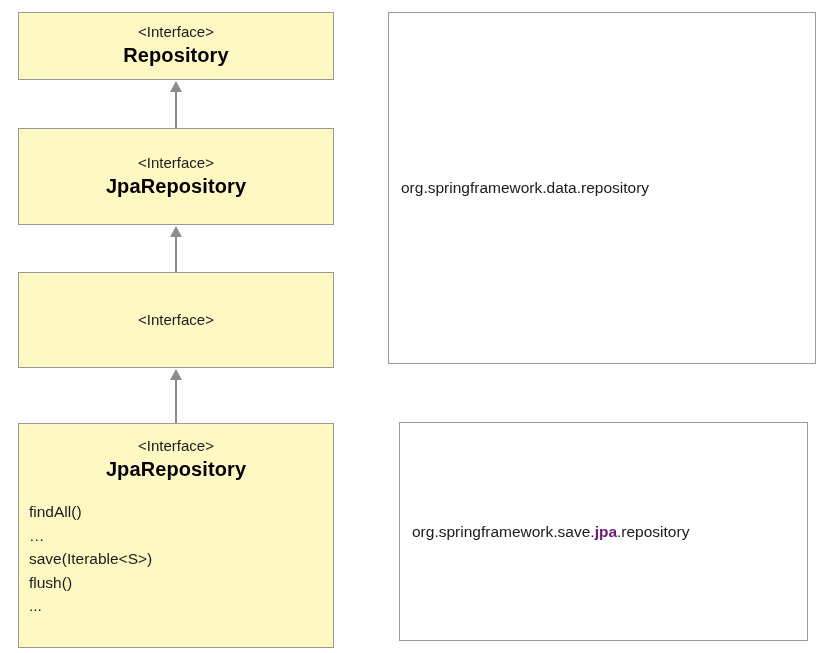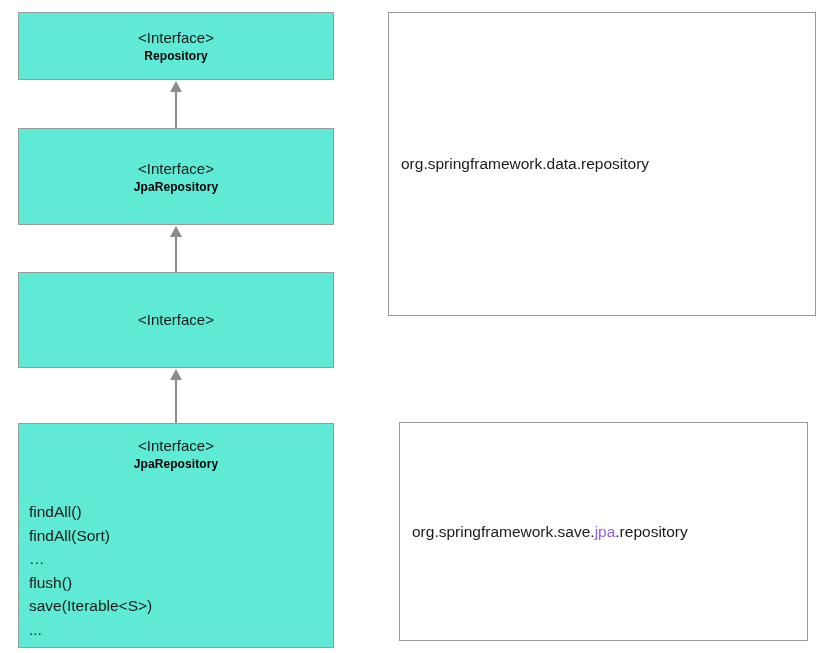--- a/index.html
+++ b/index.html
@@ -9,21 +9,21 @@
     font-family:"Liberation Sans", sans-serif;
     color:#1a1a1a;
     overflow:hidden;
     position:relative;
   }
   #canvas { position:absolute; left:0; top:0; width:825px; height:653px; }
 
   .uml-box {
     position:absolute;
     box-sizing:border-box;
-    background:#5eead4;
+    background:#fef9c3;
     border:1px solid #9a9a9a;
   }
   .pkg-box {
     position:absolute;
     box-sizing:border-box;
     background:#ffffff;
     border:1px solid #9a9a9a;
     display:flex;
     align-items:center;
   }
@@ -34,21 +34,21 @@
     line-height:1.36;
   }
   .stereotype {
     display:block;
     font-size:15px;
     font-weight:400;
     color:#1a1a1a;
   }
   .iface-name {
     display:block;
-    font-size:12px;
+    font-size:20px;
     font-weight:bold;
     color:#000000;
     letter-spacing:0.1px;
   }
 
   .box-head.centered-v {
     position:absolute;
     left:0; right:0; top:50%;
     transform:translateY(-50%);
     padding-top:0;
@@ -66,22 +66,22 @@
   }
   .member { white-space:pre; }
 
   .pkg-label {
     padding-left:12px;
     font-size:15.5px;
     color:#1a1a1a;
     white-space:nowrap;
   }
   .pkg-label .hl {
-    color:#8b5cf6;
-    font-weight:normal;
+    color:#701a75;
+    font-weight:bold;
   }
 
   .connector { position:absolute; }
   .conn-line {
     position:absolute;
     width:2px;
     background:#8c8c8c;
   }
   .conn-head {
     position:absolute;
@@ -116,44 +116,43 @@
     </div>
   </div>
 
   <div class="uml-box" style="left:18px; top:423px; width:316px; height:225px;">
     <div class="box-head">
       <span class="stereotype">&lt;Interface&gt;</span>
       <span class="iface-name">JpaRepository</span>
     </div>
     <div class="members">
       <div class="member">findAll()</div>
-      <div class="member">findAll(Sort)</div>
       <div class="member">…</div>
+      <div class="member">save(Iterable&lt;S&gt;)</div>
       <div class="member">flush()</div>
-      <div class="member">save(Iterable&lt;S&gt;)</div>
       <div class="member">...</div>
     </div>
   </div>
 
   <div class="connector">
     <div class="conn-head" style="left:170px; top:81px;"></div>
     <div class="conn-line" style="left:175px; top:91px; height:37px;"></div>
   </div>
 
   <div class="connector">
     <div class="conn-head" style="left:170px; top:226px;"></div>
     <div class="conn-line" style="left:175px; top:236px; height:36px;"></div>
   </div>
 
   <div class="connector">
     <div class="conn-head" style="left:170px; top:369px;"></div>
     <div class="conn-line" style="left:175px; top:379px; height:44px;"></div>
   </div>
 
-  <div class="pkg-box" style="left:388px; top:12px; width:428px; height:304px;">
+  <div class="pkg-box" style="left:388px; top:12px; width:428px; height:352px;">
     <div class="pkg-label">
       <span>org.springframework.data.repository</span>
     </div>
   </div>
 
   <div class="pkg-box" style="left:399px; top:422px; width:409px; height:219px;">
     <div class="pkg-label"><span>org.springframework.save.</span><span class="hl">jpa</span><span>.repository</span></div>
   </div>
 
 </div>

